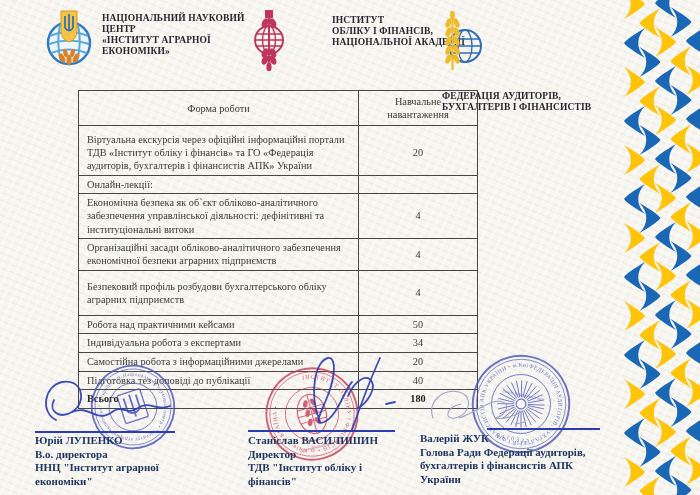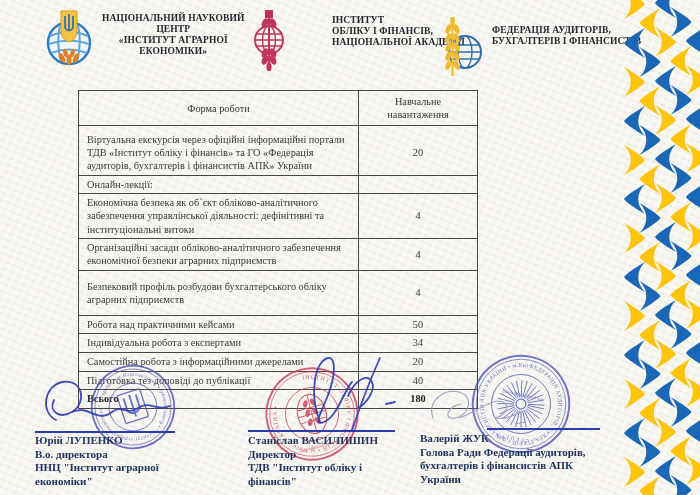--- a/index.html
+++ b/index.html
@@ -52,21 +52,21 @@
       <path d="M15,5 h16 v20 q0,8 -8,11 q-8,-3 -8,-11 Z" fill="#f6c445" stroke="#d89a1f" stroke-width="1"></path>
       <path d="M19,10 v12 M23,8 v16 M27,10 v12 M19,22 q4,5 8,0" fill="none" stroke="#2a6fb8" stroke-width="1.7"></path>
       <g fill="#d9822b">
         <ellipse cx="16" cy="52" rx="2.6" ry="5" transform="rotate(-28 16 52)"></ellipse>
         <ellipse cx="23" cy="54" rx="2.6" ry="5.4"></ellipse>
         <ellipse cx="30" cy="52" rx="2.6" ry="5" transform="rotate(28 30 52)"></ellipse>
         <ellipse cx="19.5" cy="47" rx="2.2" ry="4.4" transform="rotate(-14 19.5 47)"></ellipse>
         <ellipse cx="26.5" cy="47" rx="2.2" ry="4.4" transform="rotate(14 26.5 47)"></ellipse>
       </g>
     </svg>
-    <div class="logo-text" style="padding-top:7px;text-align:center;">
+    <div class="logo-text" style="padding-top:7px;">
       <span>НАЦІОНАЛЬНИЙ НАУКОВИЙ</span>
       <span>ЦЕНТР</span>
       <span>«ІНСТИТУТ АГРАРНОЇ</span>
       <span>ЕКОНОМІКИ»</span>
     </div>
   </div>
 
   <div class="logo" style="left:252px;top:9px;gap:46px;">
     <svg width="34" height="62" viewBox="0 0 34 62">
       <g stroke="#c0355e" fill="none">
@@ -86,21 +86,21 @@
         <ellipse cx="17" cy="58" rx="2.6" ry="4.4"></ellipse>
       </g>
     </svg>
     <div class="logo-text" style="padding-top:6px;">
       <span>ІНСТИТУТ</span>
       <span>ОБЛІКУ І ФІНАНСІВ,</span>
       <span>НАЦІОНАЛЬНОЇ АКАДЕМІЇ</span>
     </div>
   </div>
 
-  <div class="logo" style="left:442px;top:17px;">
+  <div class="logo" style="left:442px;top:11px;flex-direction:column;">
     <svg width="40" height="62" viewBox="0 0 40 62">
       <g stroke="#2f6db5" fill="none">
         <circle cx="23" cy="35" r="16" stroke-width="2"></circle>
         <ellipse cx="23" cy="35" rx="7" ry="16" stroke-width="1.4"></ellipse>
         <path d="M8,28 h30 M7,35 h32 M8,42 h30" stroke-width="1.3"></path>
       </g>
       <g fill="#eebb2d">
         <rect x="9.4" y="3" width="2.2" height="56"></rect>
         <ellipse cx="10.5" cy="4" rx="2.4" ry="4.6"></ellipse>
         <ellipse cx="6.5" cy="12" rx="2.6" ry="5" transform="rotate(24 6.5 12)"></ellipse>

